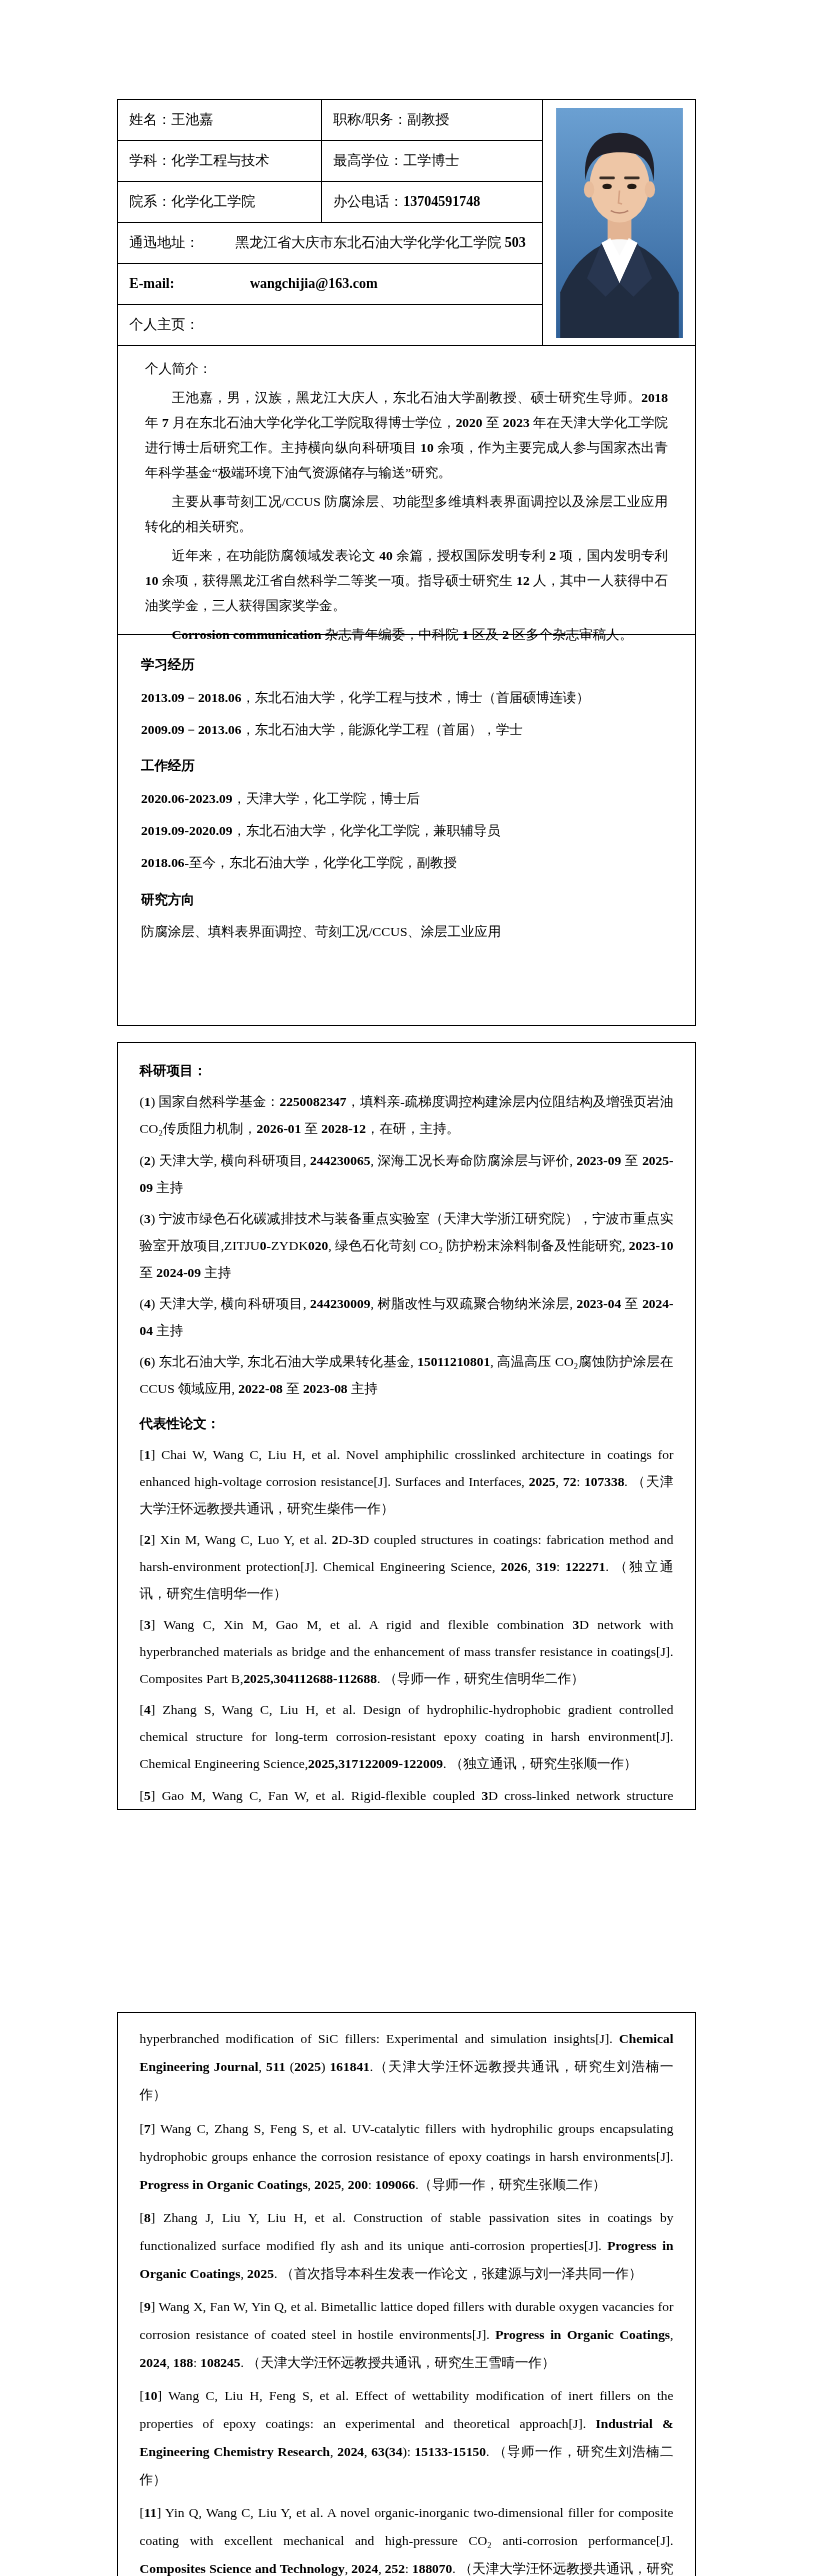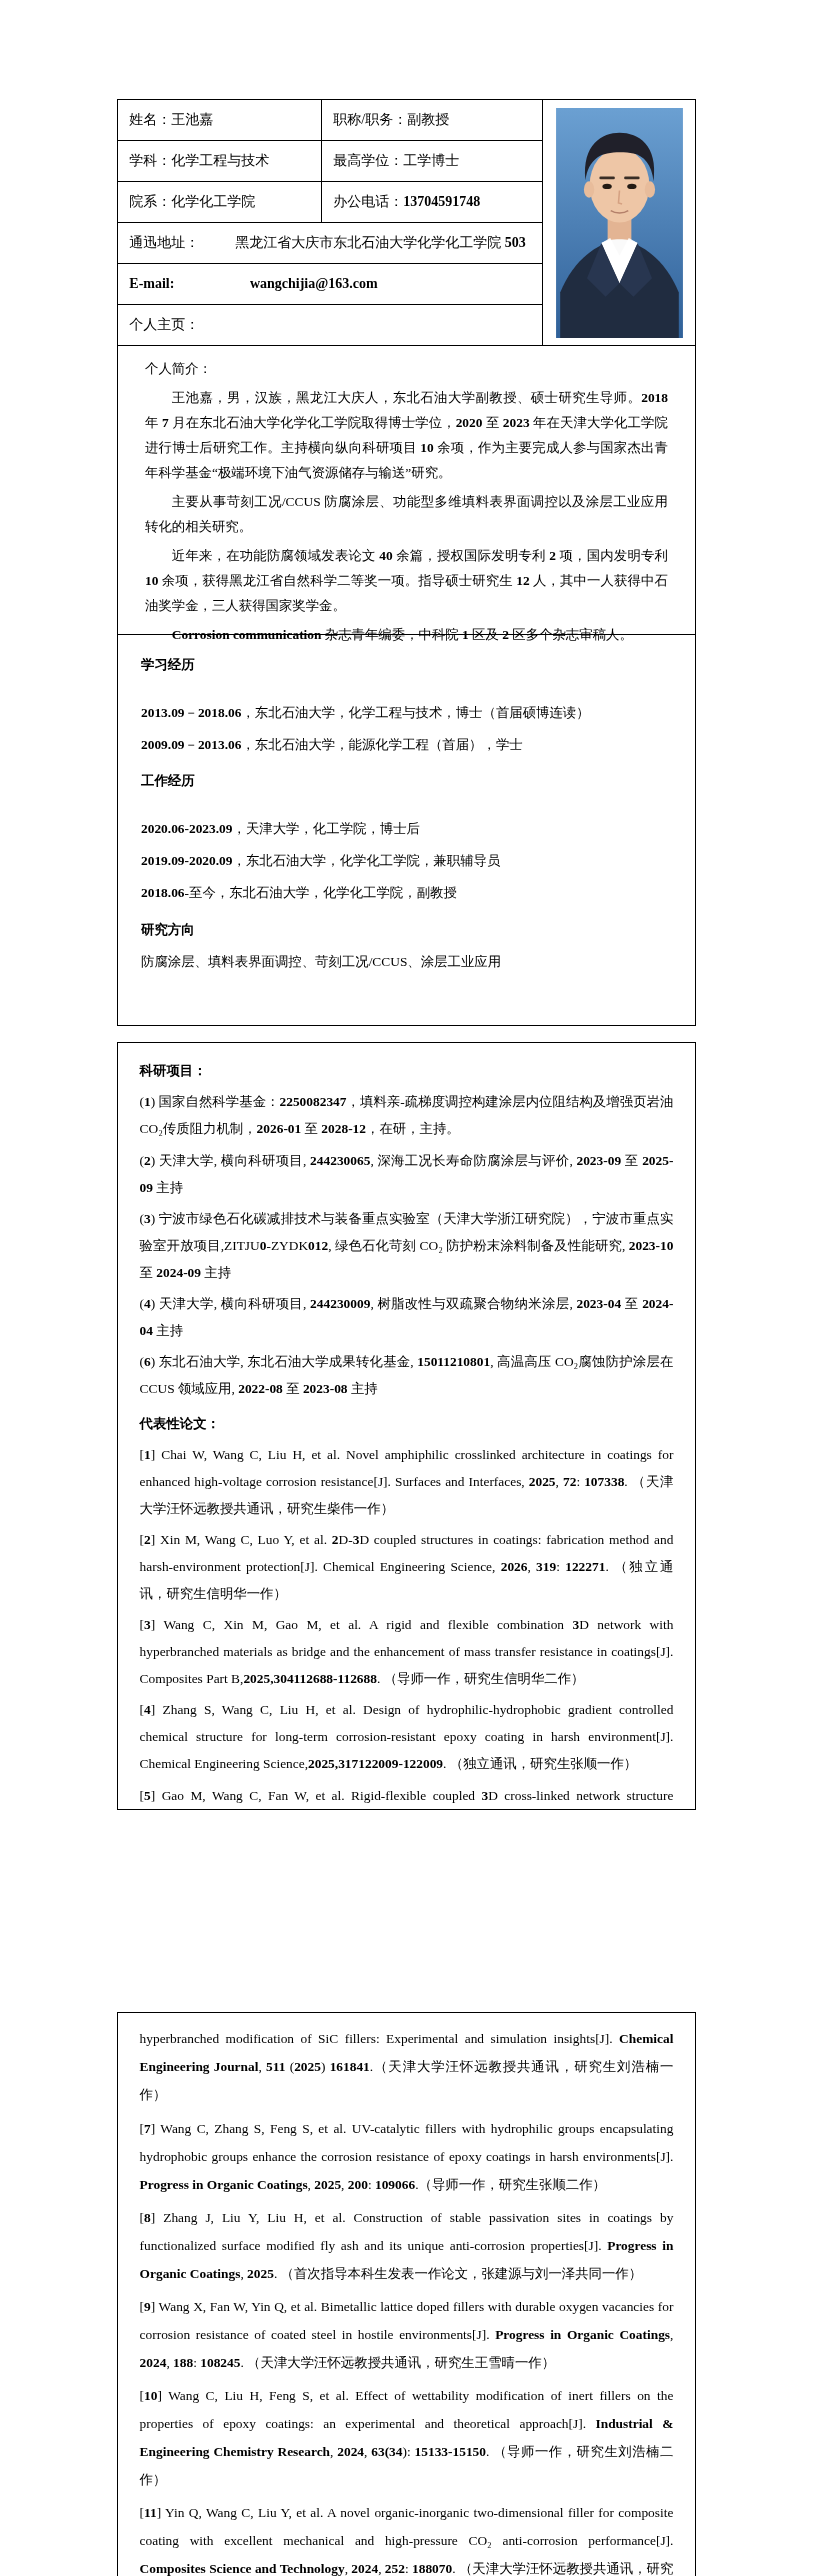--- a/index.html
+++ b/index.html
@@ -32,21 +32,21 @@
   
   .bio{
     height:289px;box-sizing:border-box;border-bottom:1px solid #000;
     padding:6.2px 23px 0 23px;font-size:13.4px;line-height:25px;text-align:justify;
   }
   .bio p{margin:4px;text-indent:2em;}
   .bio .lead{text-indent:0;}
   .sec2{padding:10.3px 23px 0 23px;font-size:13.4px;line-height:32px;}
   .sec2 .bh{font-weight:bold;margin:4.1px 0 0 0;}
   .sec2 p{margin:0;}
-  .sec2 .grp{margin-top:16px;}
+  .sec2 .grp{margin-top:1px;}
 
   
   .blk{padding:14.4px 21.6px 0 21.6px;font-size:13.4px;text-align:justify;}
   .blk .bh{font-weight:bold;margin:0;}
   #t2 .blk{line-height:27px;}
   #t2 .entry{margin:4.1px 0 0 0;}
   #t2 .bh{margin:0 0 4.1px 0;}
   #t3 .blk{padding-top:12.4px;line-height:28px;}
   #t3 .entry{margin:5.2px 0 0 0;}
   .stretch{text-align-last:justify;}
@@ -162,21 +162,21 @@
     <p>防腐涂层、填料表界面调控、苛刻工况/CCUS、涂层工业应用</p>
   </div>
 </div>
 
 <div class="tbl" id="t2">
   <div class="blk">
     <p class="bh">科研项目：</p>
     <div>
         <p class="entry">(<b>1</b>) 国家自然科学基金：<b>2250082347</b>，填料亲-疏梯度调控构建涂层内位阻结构及增强页岩油 CO₂传质阻力机制，<b>2026-01</b> 至 <b>2028-12</b>，在研，主持。</p>
         <p class="entry">(<b>2</b>) 天津大学, 横向科研项目, <b>244230065</b>, 深海工况长寿命防腐涂层与评价, <b>2023-09</b> 至 <b>2025-09</b> 主持</p>
-        <p class="entry">(<b>3</b>) 宁波市绿色石化碳减排技术与装备重点实验室（天津大学浙江研究院），宁波市重点实验室开放项目,ZITJU<b>0</b>-ZYDK<b>012</b>, 绿色石化苛刻 CO₂ 防护粉末涂料制备及性能研究, <b>2023-10</b> 至 <b>2024-09</b> 主持</p>
+        <p class="entry">(<b>3</b>) 宁波市绿色石化碳减排技术与装备重点实验室（天津大学浙江研究院），宁波市重点实验室开放项目,ZITJU<b>0</b>-ZYDK<b>020</b>, 绿色石化苛刻 CO₂ 防护粉末涂料制备及性能研究, <b>2023-10</b> 至 <b>2024-09</b> 主持</p>
         <p class="entry">(<b>4</b>) 天津大学, 横向科研项目, <b>244230009</b>, 树脂改性与双疏聚合物纳米涂层, <b>2023-04</b> 至 <b>2024-04</b> 主持</p>
         <p class="entry">(<b>6</b>) 东北石油大学, 东北石油大学成果转化基金, <b>15011210801</b>, 高温高压 CO₂腐蚀防护涂层在 CCUS 领域应用, <b>2022-08</b> 至 <b>2023-08</b> 主持</p>
       </div>
     <p class="bh" style="margin-top:8.2px;">代表性论文：</p>
     <div>
         <p class="entry">[<b>1</b>] Chai W, Wang C, Liu H, et al. Novel amphiphilic crosslinked architecture in coatings for enhanced high-voltage corrosion resistance[J]. Surfaces and Interfaces, <b>2025</b>, <b>72</b>: <b>107338</b>. （天津大学汪怀远教授共通讯，研究生柴伟一作）</p>
         <p class="entry">[<b>2</b>] Xin M, Wang C, Luo Y, et al. <b>2</b>D-<b>3</b>D coupled structures in coatings: fabrication method and harsh-environment protection[J]. Chemical Engineering Science, <b>2026</b>, <b>319</b>: <b>122271</b>. （独立通讯，研究生信明华一作）</p>
         <p class="entry">[<b>3</b>] Wang C, Xin M, Gao M, et al. A rigid and flexible combination <b>3</b>D network with hyperbranched materials as bridge and the enhancement of mass transfer resistance in coatings[J]. Composites Part B,<b>2025,304112688-112688</b>. （导师一作，研究生信明华二作）</p>
         <p class="entry">[<b>4</b>] Zhang S, Wang C, Liu H, et al. Design of hydrophilic-hydrophobic gradient controlled chemical structure for long-term corrosion-resistant epoxy coating in harsh environment[J]. Chemical Engineering Science,<b>2025,317122009-122009</b>. （独立通讯，研究生张顺一作）</p>
         <p class="entry">[<b>5</b>] Gao M, Wang C, Fan W, et al. Rigid-flexible coupled <b>3</b>D cross-linked network structure functional coating for corrosion resistance in harsh HPHT-CO₂ environments[J]. <b>Corrosion Science</b>, <b>2025</b>: <b>112826</b>.（独立通讯，研究生高敏一作）</p>

